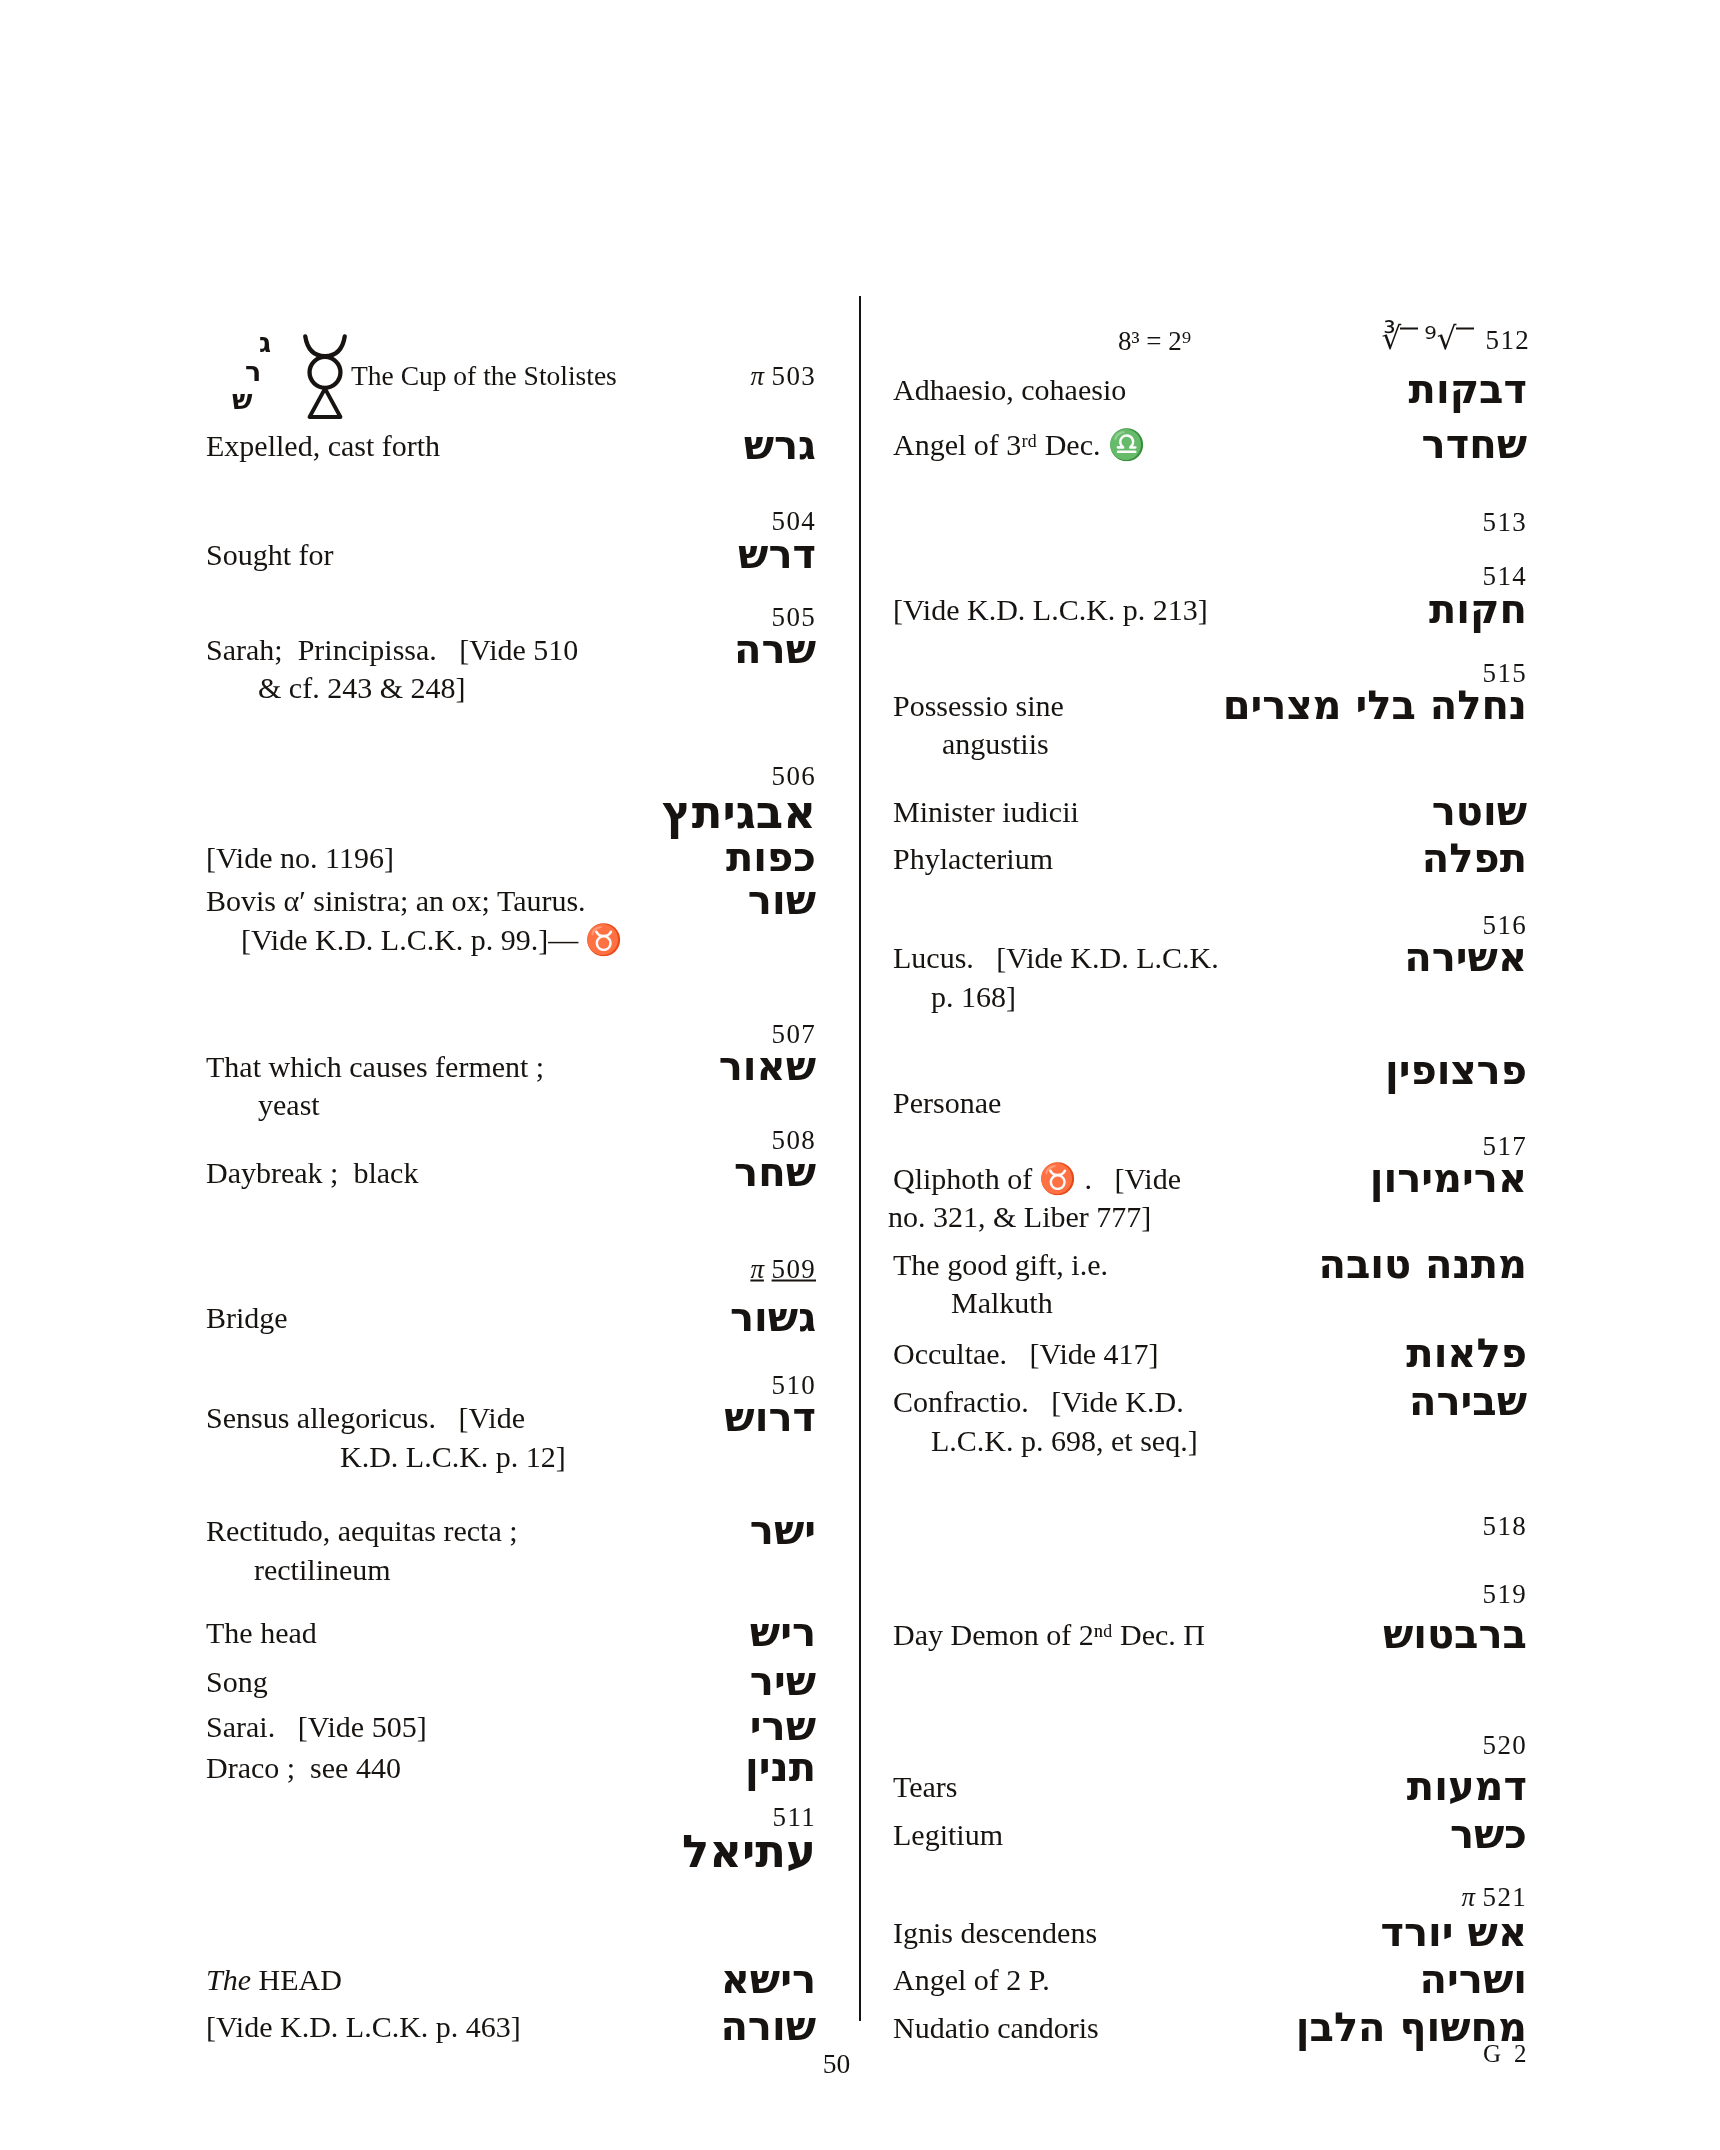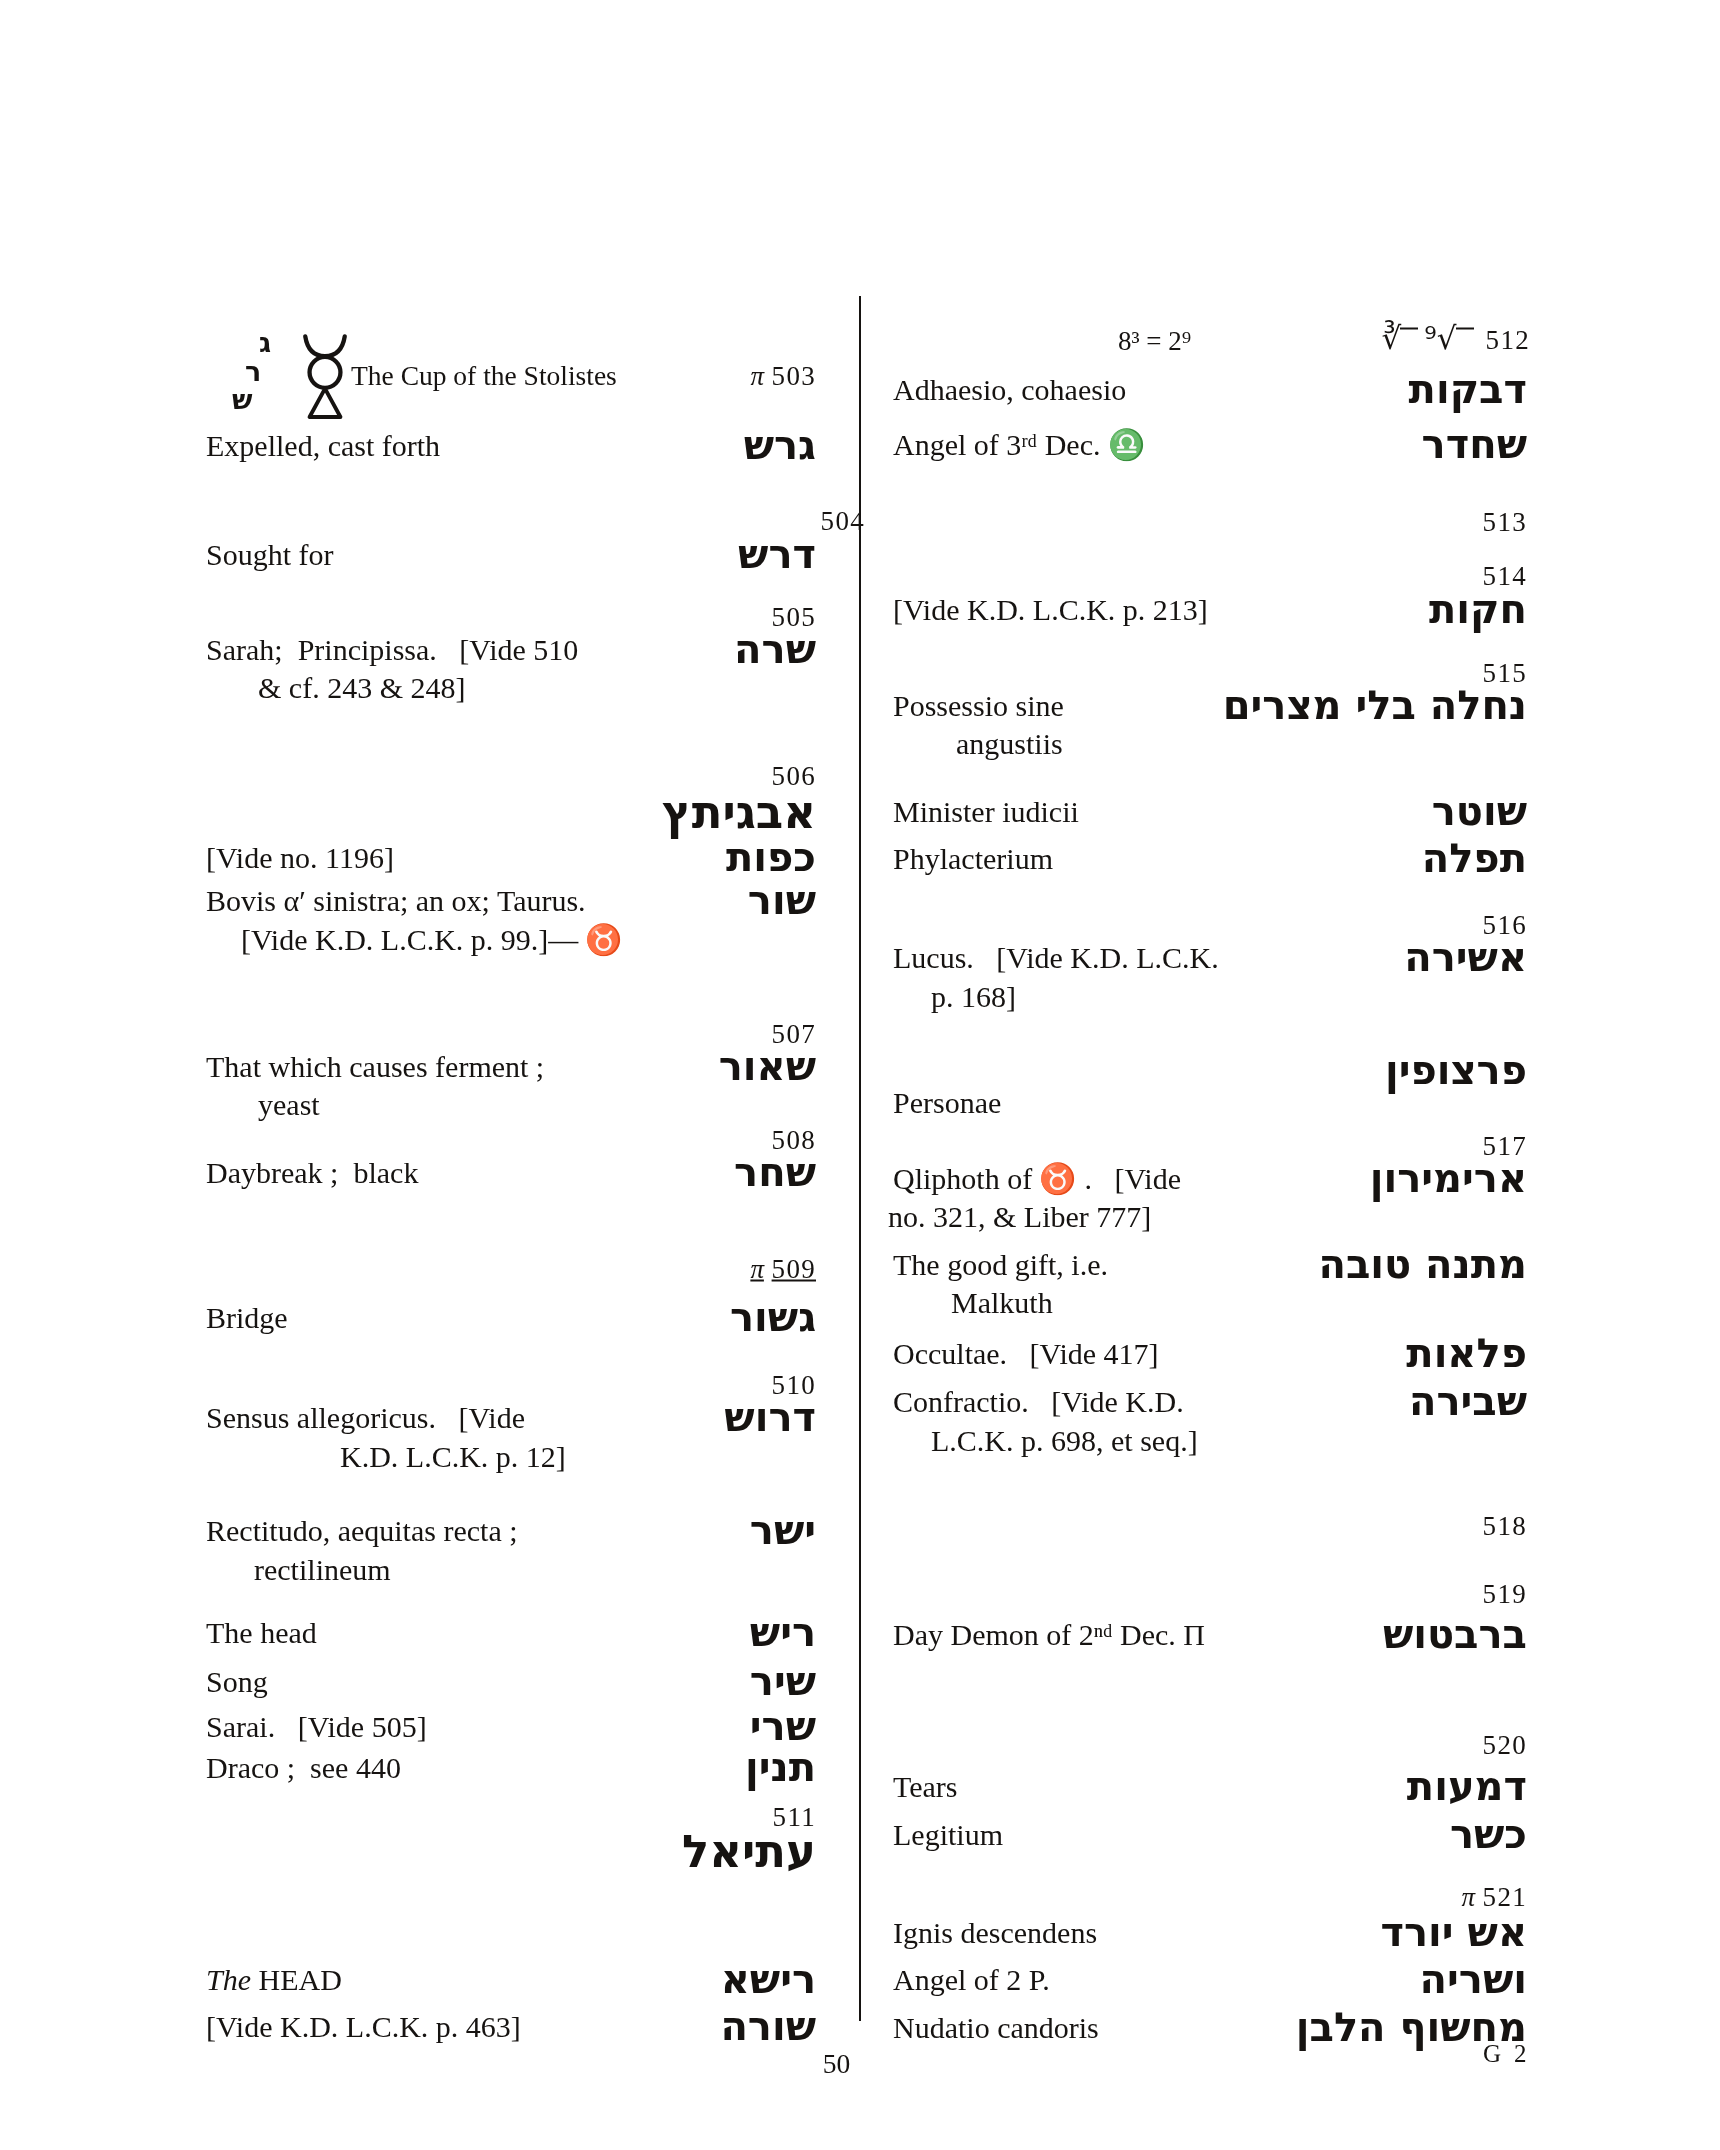--- a/index.html
+++ b/index.html
@@ -109,21 +109,21 @@
   </div>
 
   <span class="page-num">50</span>
   <span class="sig">G 2</span>
 
 <div class="row" style="top: 446px;">
       <span class="en" style="left: 206px;">Expelled, cast forth</span>
       <span class="he" style="right: 905px;">גרש</span>
     </div>
     <div class="row" style="top: 521px;">
-      <span class="num" style="right: 856px;">504</span>
+      <span class="num" style="right: 905px;">504</span>
     </div>
     <div class="row" style="top: 555px;">
       <span class="en" style="left: 206px;">Sought for</span>
       <span class="he" style="right: 905px;">דרש</span>
     </div>
     <div class="row" style="top: 617px;">
       <span class="num" style="right: 905px;">505</span>
     </div>
     <div class="row" style="top: 650px;">
       <span class="en" style="left: 206px;">Sarah;  Principissa.   [Vide 510</span>
@@ -239,21 +239,21 @@
       <span class="he" style="right: 194px;">חקות</span>
     </div>
     <div class="row" style="top: 673px;">
       <span class="num" style="right: 194px;">515</span>
     </div>
     <div class="row" style="top: 706px;">
       <span class="en" style="left: 893px;">Possessio sine</span>
       <span class="he" style="right: 194px;">נחלה בלי מצרים</span>
     </div>
     <div class="row" style="top: 744px;">
-      <span class="cont-text" style="left: 942px; margin-left: 14px;">angustiis</span>
+      <span class="cont-text" style="left: 942px;">angustiis</span>
     </div>
     <div class="row" style="top: 812px;">
       <span class="en" style="left: 893px;">Minister iudicii</span>
       <span class="he" style="right: 194px;">שוטר</span>
     </div>
     <div class="row" style="top: 859px;">
       <span class="en" style="left: 893px;">Phylacterium</span>
       <span class="he" style="right: 194px;">תפלה</span>
     </div>
     <div class="row" style="top: 925px;">

